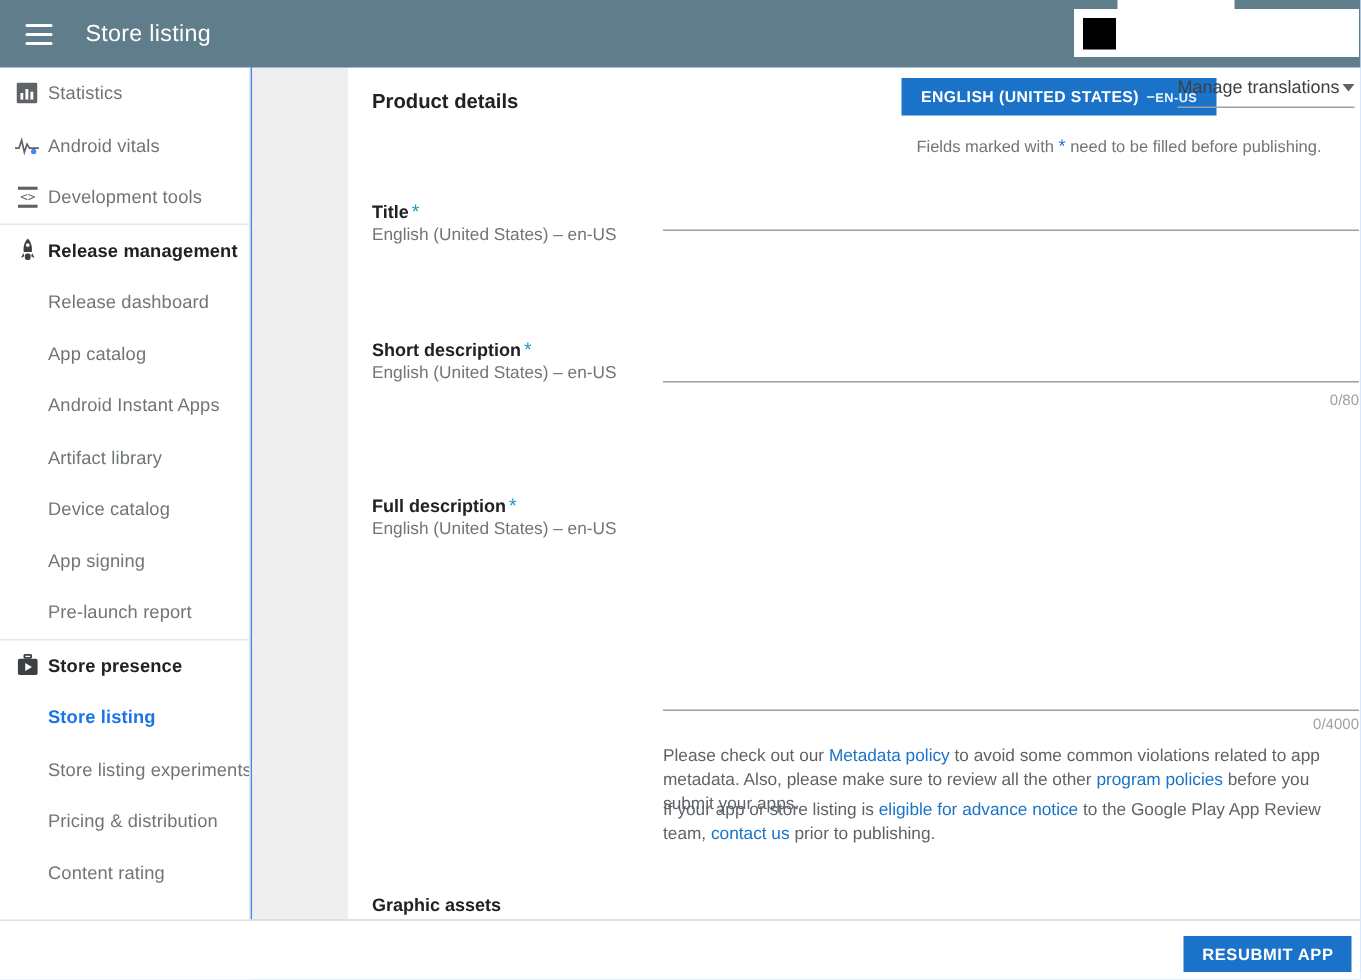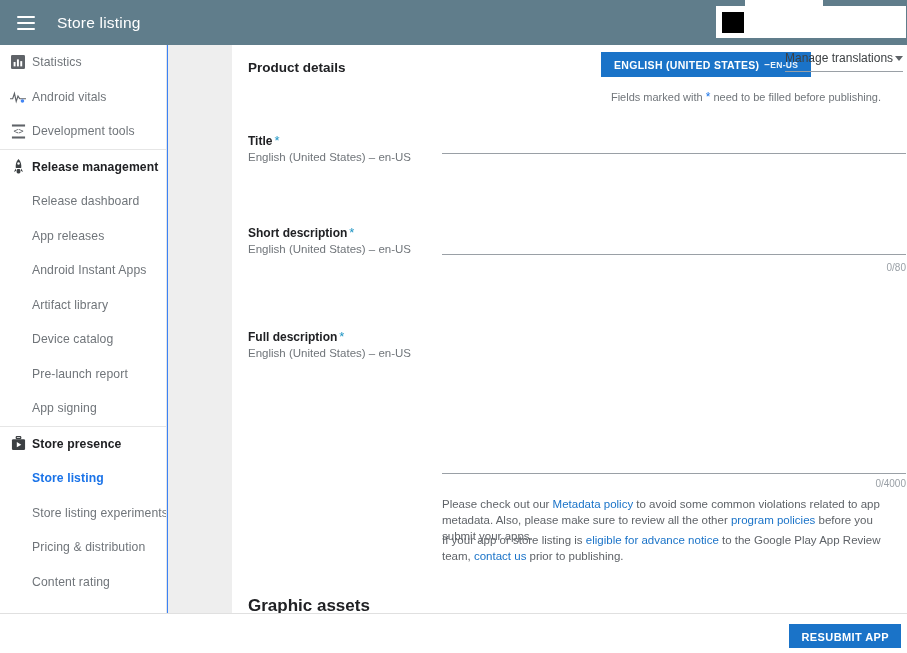--- a/index.html
+++ b/index.html
@@ -209,21 +209,21 @@
     width: 455px;
     font-size: 11.5px;
     line-height: 16px;
     color: #5f6368;
   }
   .policy-text a { color: #1a73c8; text-decoration: none; cursor: pointer; }
 
   .subsection-title {
     position: absolute;
     left: 16px;
-    font-size: 17px;
+    font-size: 12px;
     font-weight: bold;
     color: #202124;
   }
 
   
   .bottombar {
     position: absolute;
     left: 0; bottom: 0;
     width: 907px; height: 40px;
     background: #ffffff;
@@ -309,36 +309,36 @@
               <rect x="3.6" y="10" width="3.8" height="4.4" rx="1.4" fill="#3c4043"></rect>
               <circle cx="5.5" cy="4.4" r="1.25" fill="#ffffff"></circle>
             </svg>
           </span>
           <span class="nav-label">Release management</span>
         </div>
         <div class="nav-item child">
           <span class="nav-label">Release dashboard</span>
         </div>
         <div class="nav-item child">
-          <span class="nav-label">App releases</span>
+          <span class="nav-label">App catalog</span>
         </div>
         <div class="nav-item child">
           <span class="nav-label">Android Instant Apps</span>
         </div>
         <div class="nav-item child">
           <span class="nav-label">Artifact library</span>
         </div>
         <div class="nav-item child">
           <span class="nav-label">Device catalog</span>
         </div>
         <div class="nav-item child">
+          <span class="nav-label">App signing</span>
+        </div>
+        <div class="nav-item child">
           <span class="nav-label">Pre-launch report</span>
-        </div>
-        <div class="nav-item child">
-          <span class="nav-label">App signing</span>
         </div>
       </div>
       <div class="nav-group last">
         <div class="nav-item parent">
           <span class="nav-icon">
             <svg width="15" height="15" viewBox="0 0 16 16">
               <rect x="5.6" y="0.6" width="4.8" height="2.2" rx="0.7" fill="none" stroke="#3c4043" stroke-width="1.3"></rect>
               <rect x="1" y="3.4" width="14" height="11.6" rx="1.3" fill="#3c4043"></rect>
               <polygon points="6.2,6.4 6.2,12 11,9.2" fill="#ffffff"></polygon>
             </svg>

